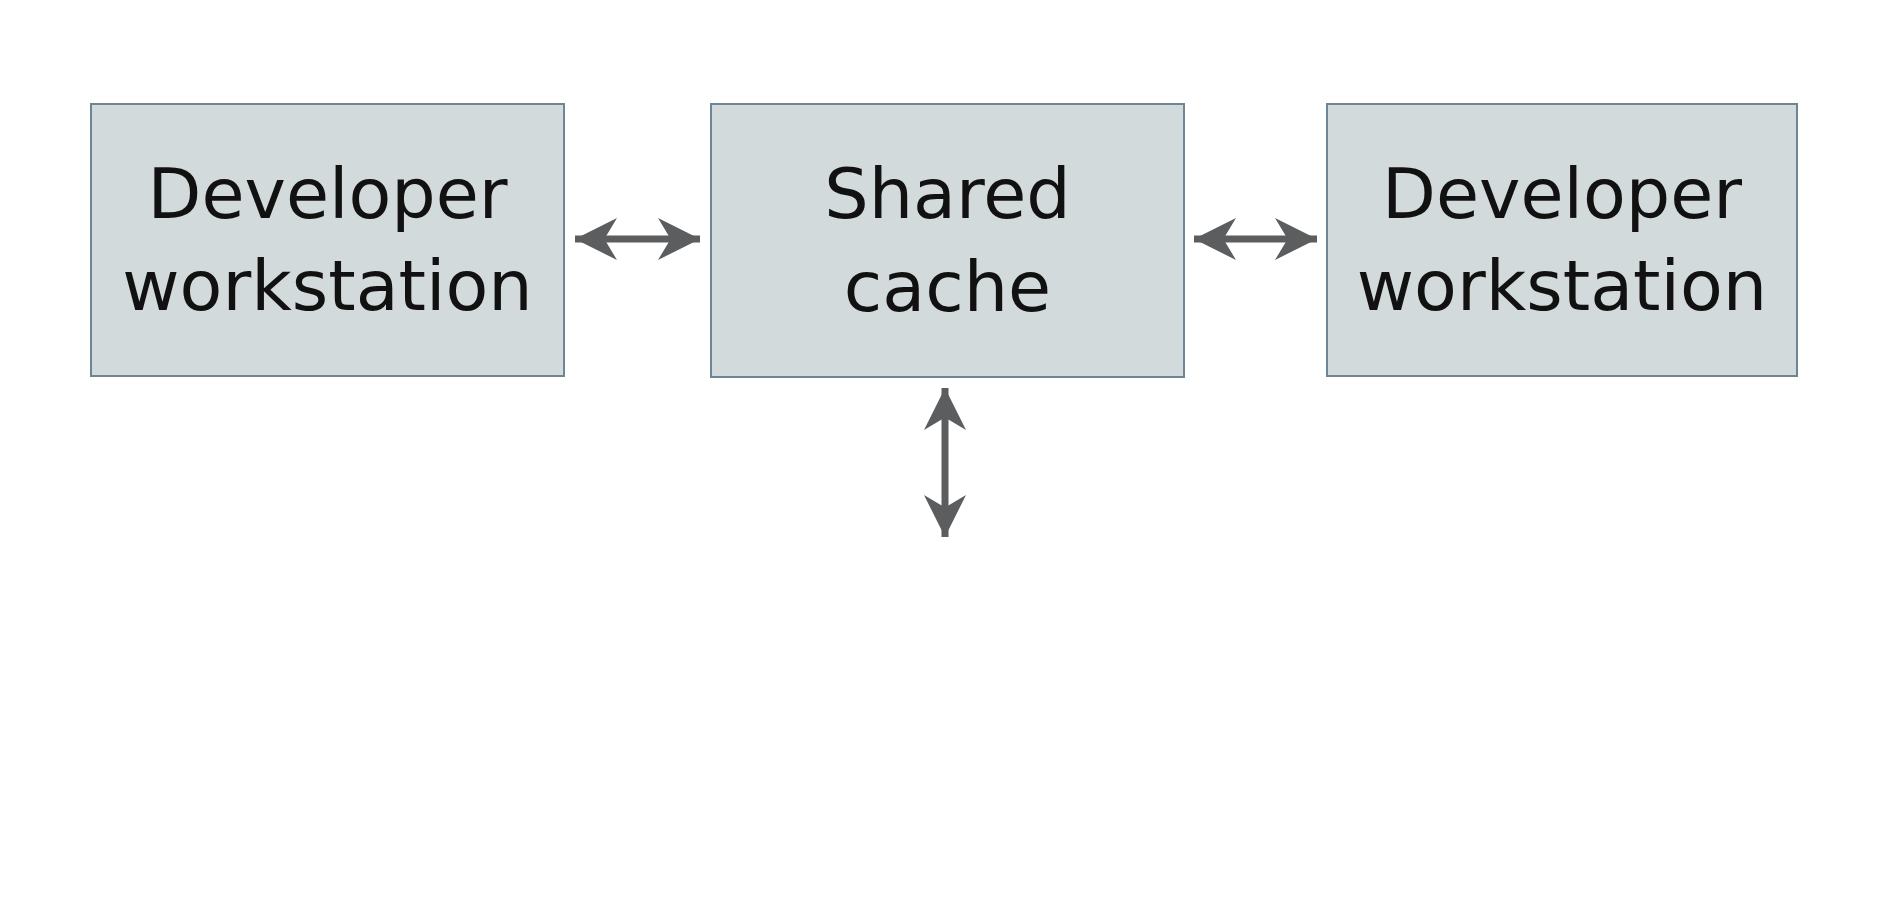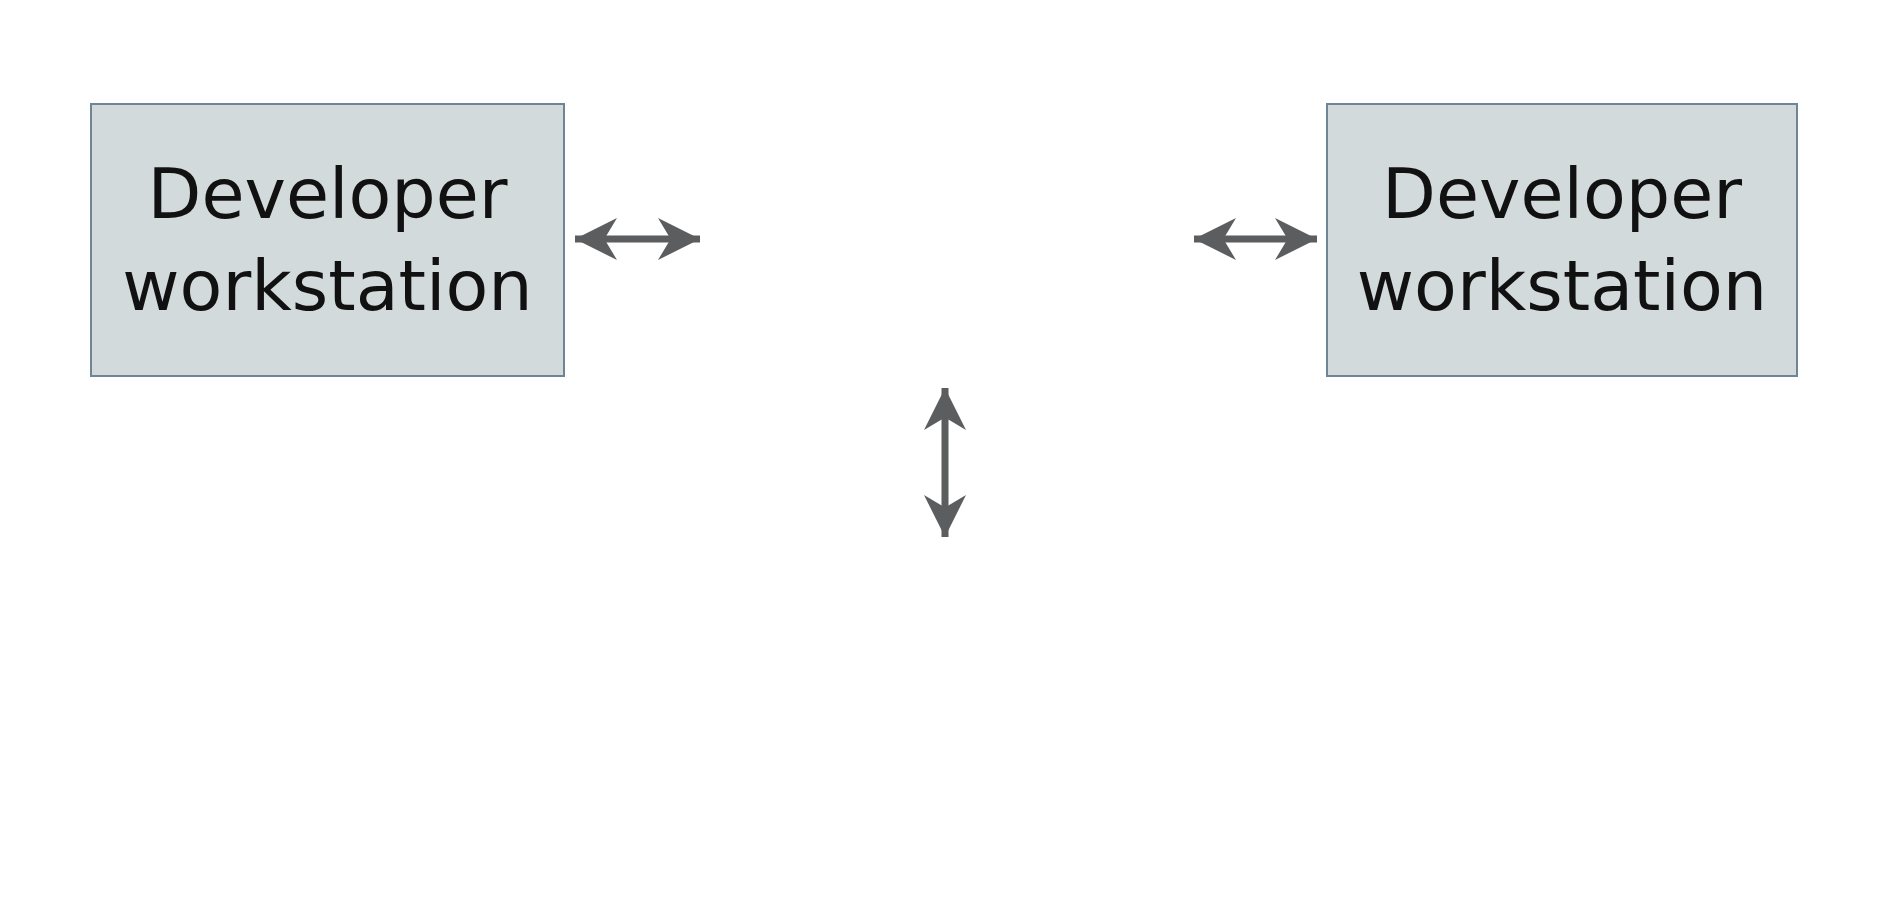--- a/index.html
+++ b/index.html
@@ -66,20 +66,24 @@
     <line x1="575" y1="239" x2="700" y2="239" marker-start="url(#barb)" marker-end="url(#barb)"></line>
     <line x1="1194" y1="239" x2="1317" y2="239" marker-start="url(#barb)" marker-end="url(#barb)"></line>
     <line x1="945" y1="388" x2="945" y2="537" marker-start="url(#barb)" marker-end="url(#barb)"></line>
   </svg>
 
   <div class="node node-dev-left">
     <span class="node-label">Developer
 workstation</span>
   </div>
 
+  <div class="node node-shared">
+    <span class="node-label">Shared
+cache</span>
+  </div>
 
   <div class="node node-dev-right">
     <span class="node-label">Developer
 workstation</span>
   </div>
 
 
 </div>
 
 </body></html>

